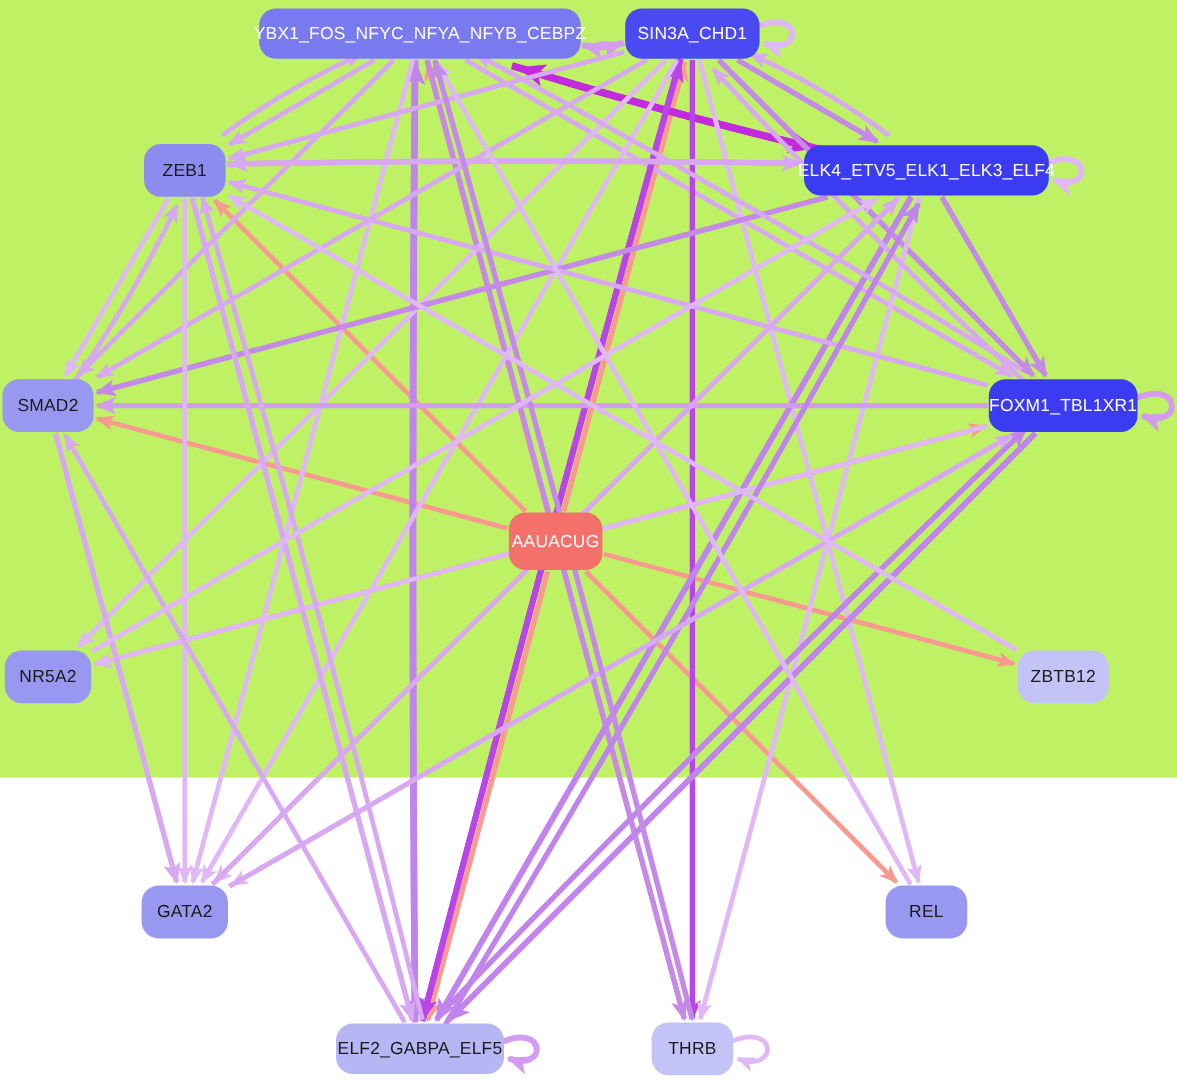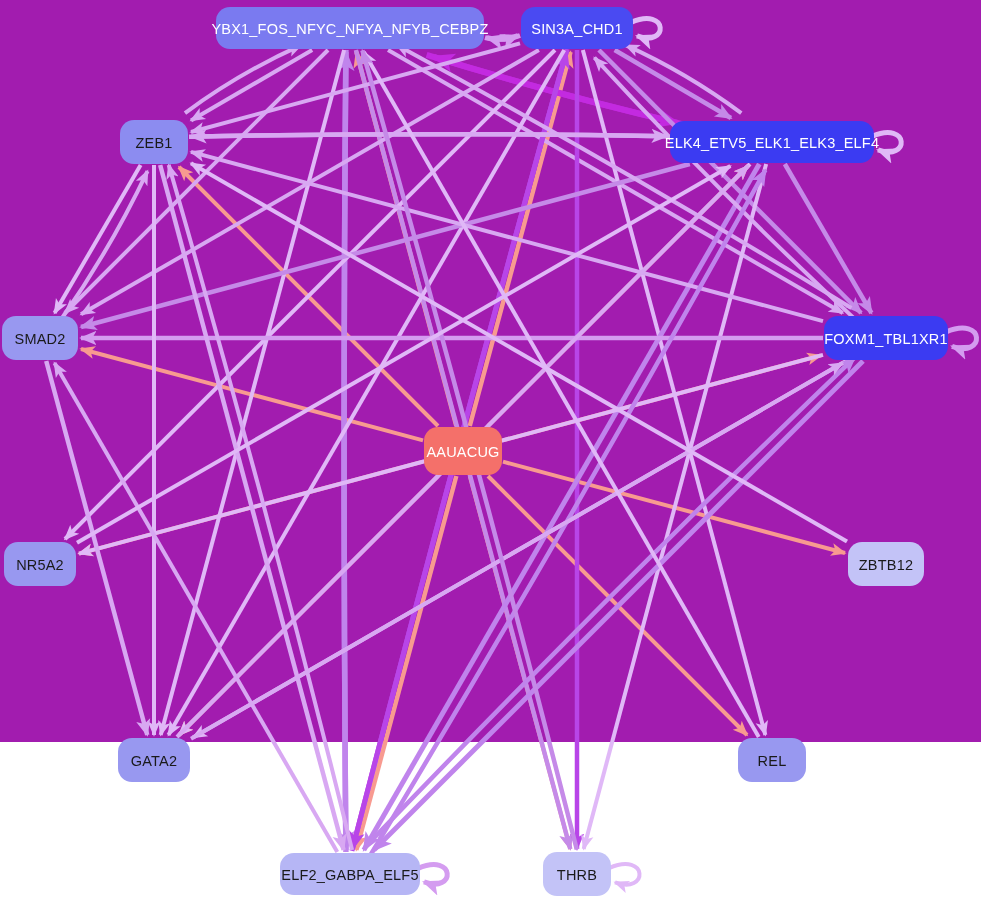--- a/index.html
+++ b/index.html
@@ -9,22 +9,22 @@
   }
   body {
     width: 981px;
     height: 904px;
     font-family: "Liberation Sans", sans-serif;
     overflow: hidden;
   }
   #graph-root {
     position: relative;
     width: 981px;
-    height: 742px;
-    background: #a21caf;
+    height: 648px;
+    background: #bef264;
   }
   svg#network {
     display: block;
     width: 981px;
     height: 904px;
   }
   .node-rect {
     stroke: none;
   }
   .node-label {

